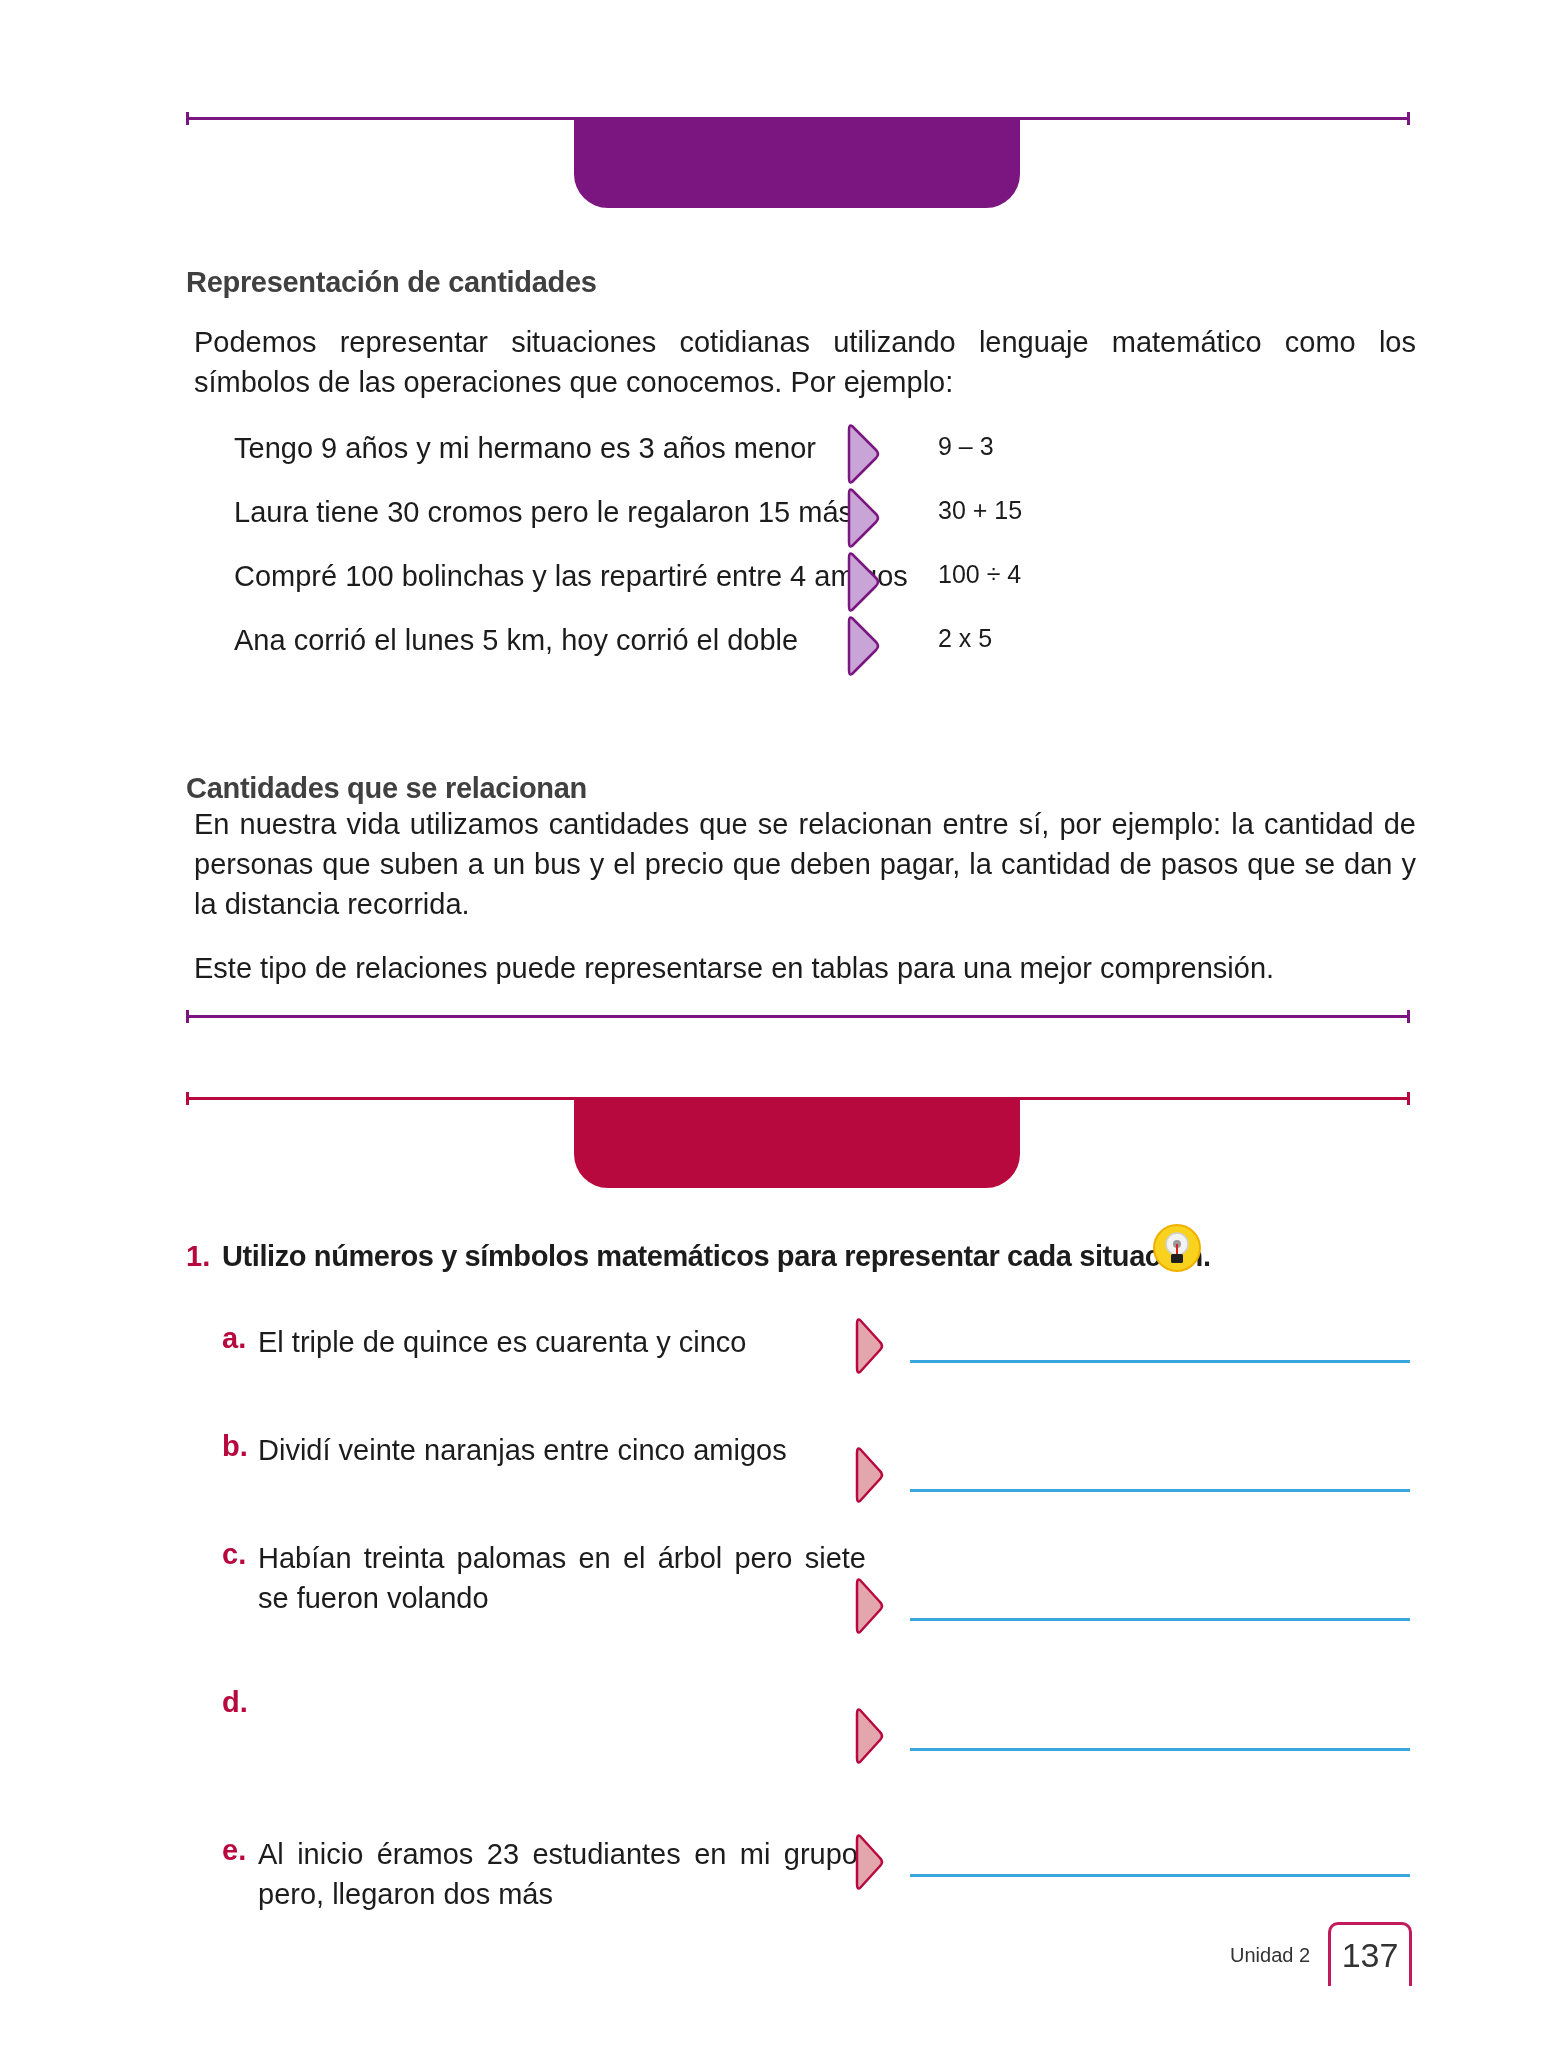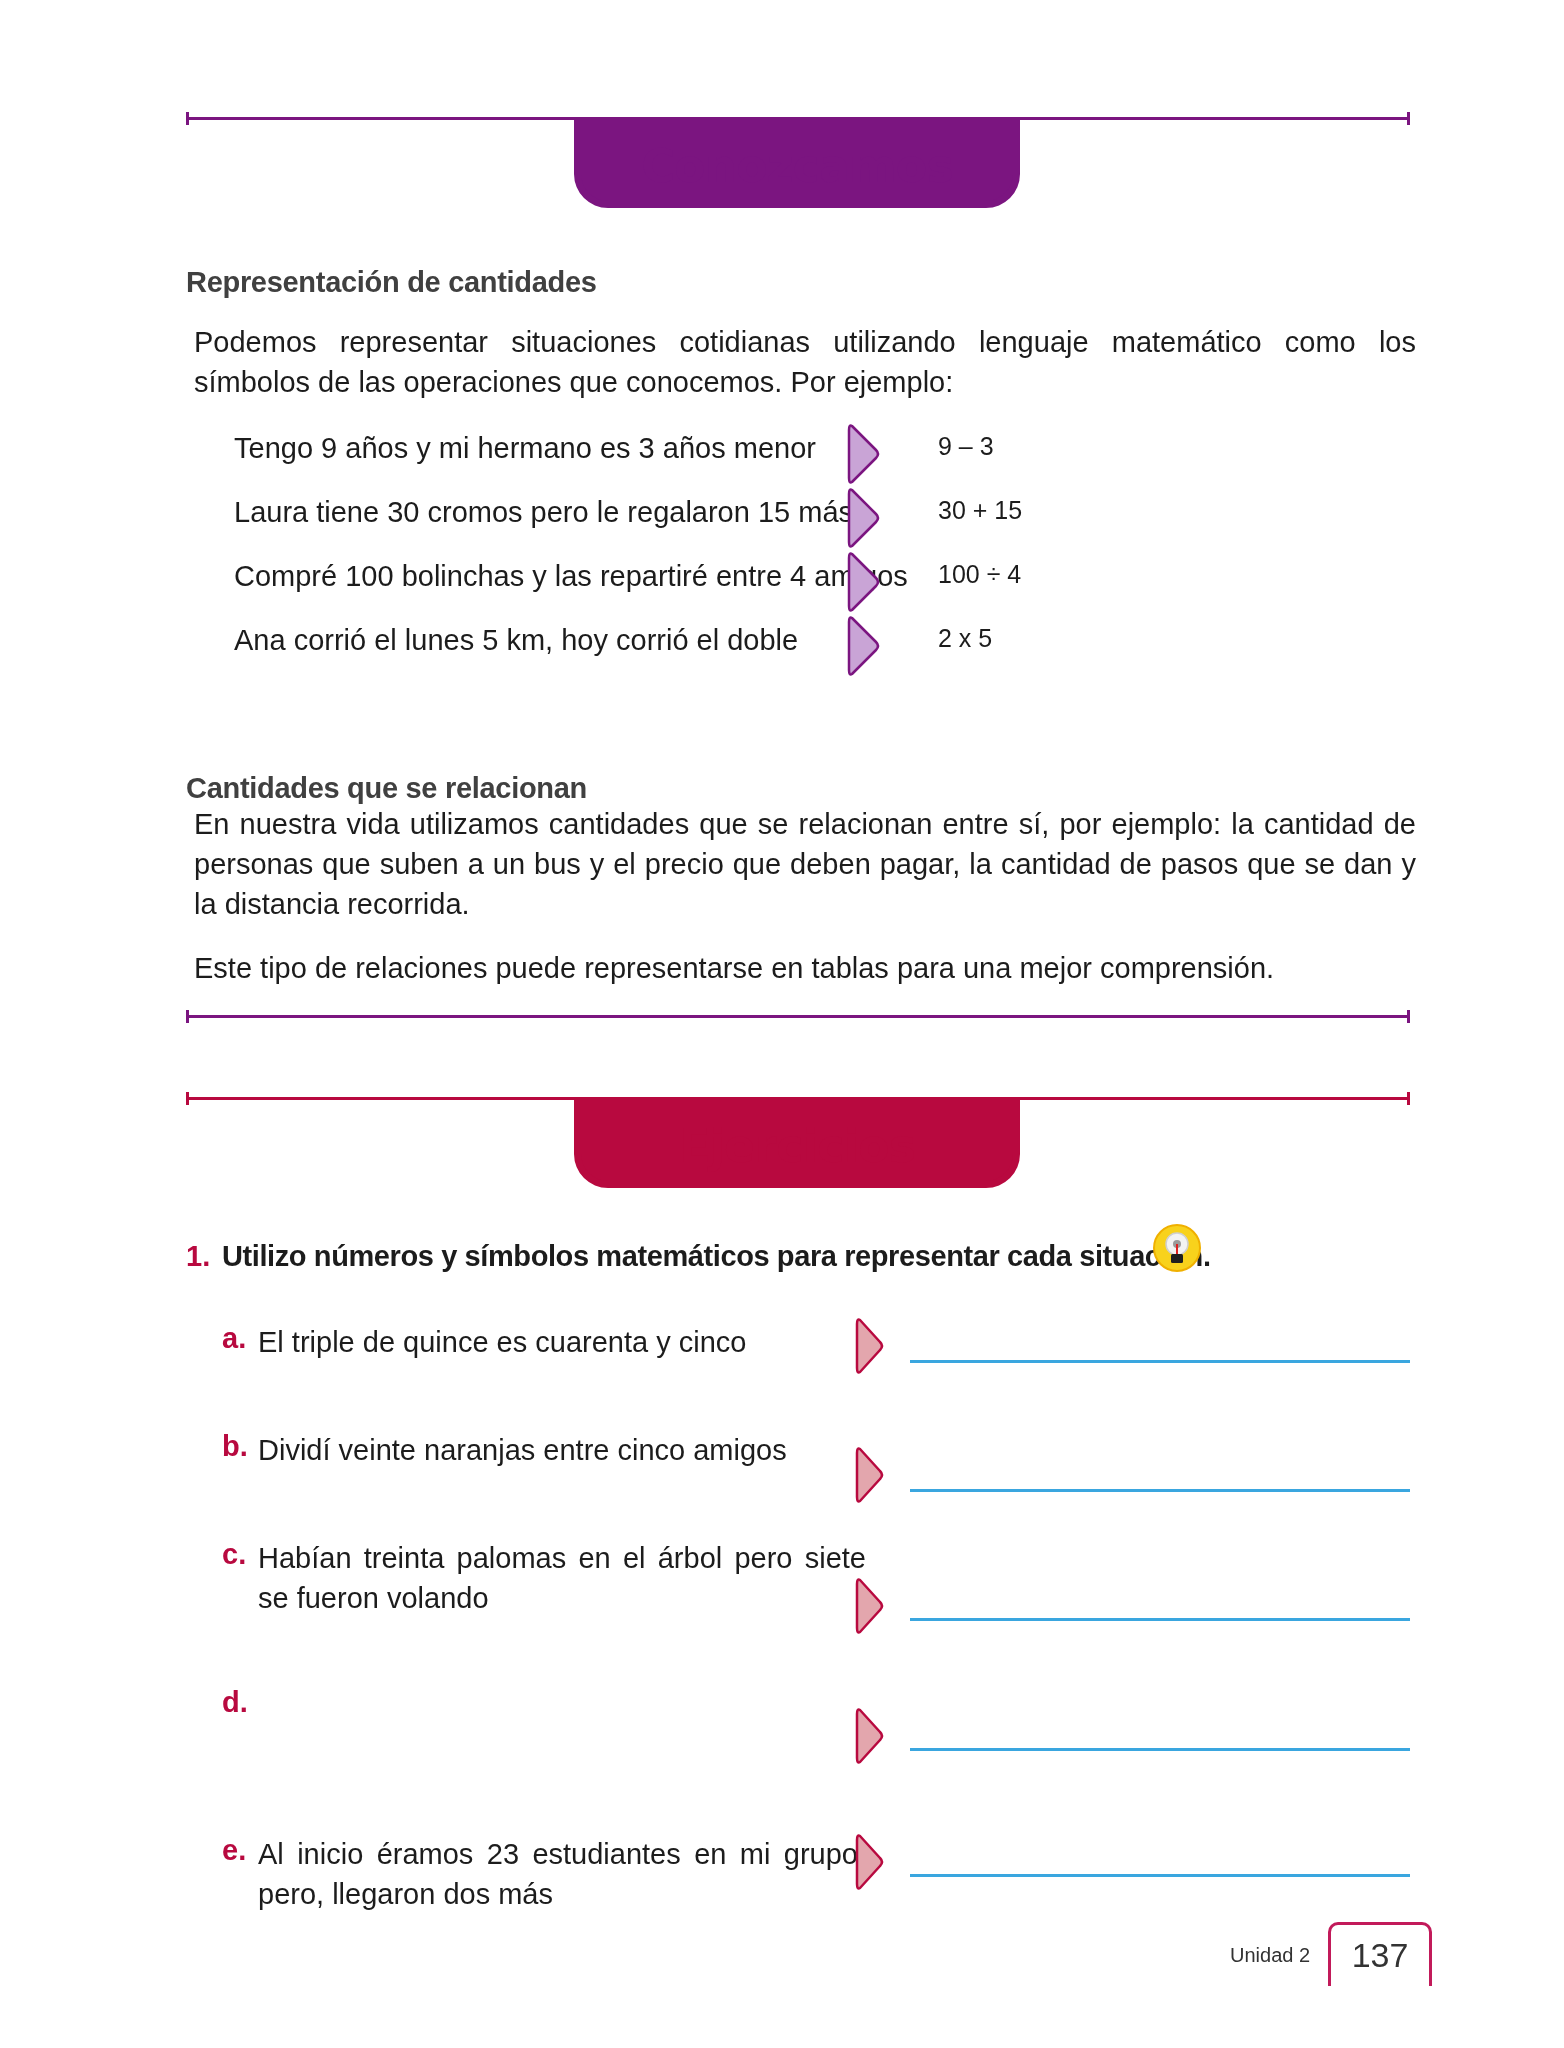--- a/index.html
+++ b/index.html
@@ -29,21 +29,21 @@
   .ex-arrow { position:absolute; left:660px; top:0; width:36px; height:64px; }
   .ex-value { position:absolute; left:752px; top:10px; font-size:25px; }
 
   .q-item { position:absolute; left:222px; width:1190px; }
   .q-letter { position:absolute; left:0; top:0; font-weight:bold; color:#b8093f; font-size:29px; }
   .q-text { position:absolute; left:36px; top:0; width:608px; font-size:29px; line-height:40px; text-align:justify; }
   .q-arrow { position:absolute; left:632px; width:32px; height:60px; }
   .q-line { position:absolute; left:688px; width:500px; height:3px; background:#3aa6df; }
 
   .footer-unit { position:absolute; left:1230px; top:1944px; font-size:20px; color:#333; }
-  .page-box { position:absolute; left:1328px; top:1922px; width:104px; height:64px; box-sizing:border-box;
+  .page-box { position:absolute; left:1328px; top:1922px; width:84px; height:64px; box-sizing:border-box;
               border:3px solid #c21a5a; border-bottom:none; border-radius:10px 10px 0 0;
               display:flex; align-items:center; justify-content:center; font-size:34px; color:#333; }
 </style>
 </head>
 <body>
 
 <div class="rule purple" style="top:117px;"></div>
 <div class="tab purple" style="top:118px;">
   <span>Conozcamos</span>
 </div>

